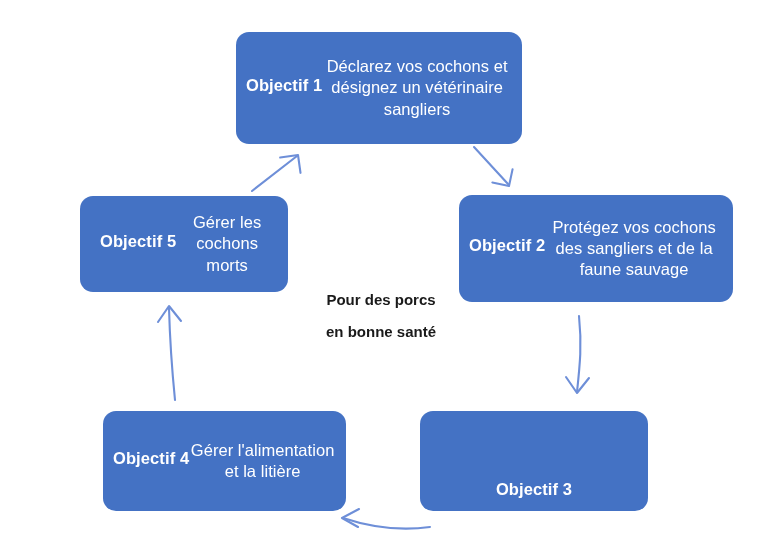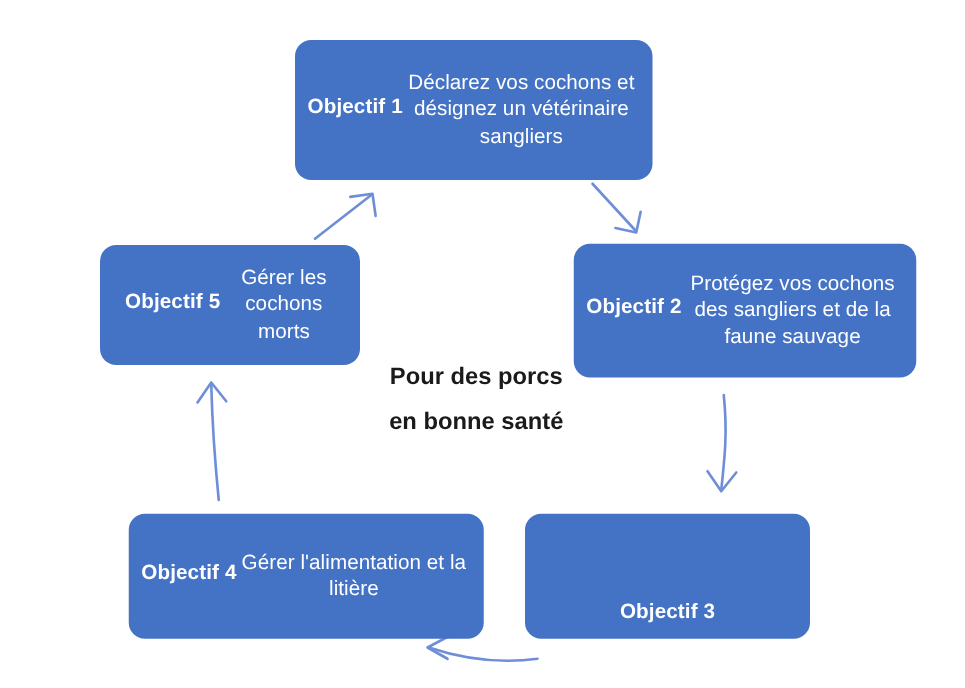--- a/index.html
+++ b/index.html
@@ -38,32 +38,32 @@
   }
   .node .node-body {
     font-size: 16.5px;
     font-weight: normal;
     letter-spacing: 0.05px;
   }
   
   #node1 { left: 236px; top: 32px;  width: 286px; height: 112px; }
   #node2 { left: 459px; top: 195px; width: 274px; height: 107px; justify-content: space-between; }
   #node3 { left: 420px; top: 411px; width: 228px; height: 100px; align-items: flex-end; }
-  #node4 { left: 103px; top: 411px; width: 284px; height: 100px; align-items: center; }
+  #node4 { left: 103px; top: 411px; width: 243px; height: 100px; align-items: center; }
   #node5 { left: 80px;  top: 196px; width: 208px; height: 96px; padding-left: 20px;  }
 
   #center-label {
     position: absolute;
     left: 236px;
     top: 292px;
     width: 290px;
     text-align: center;
     color: #1a1a1a;
     font-weight: bold;
-    font-size: 19px;
+    font-size: 15px;
     line-height: 1.0;
   }
   #center-label .line1 { display: block; margin-bottom: 17px; }
   #center-label .line2 { display: block; }
 
   #arrows {
     position: absolute;
     left: 0; top: 0;
     width: 772px;
     height: 550px;

